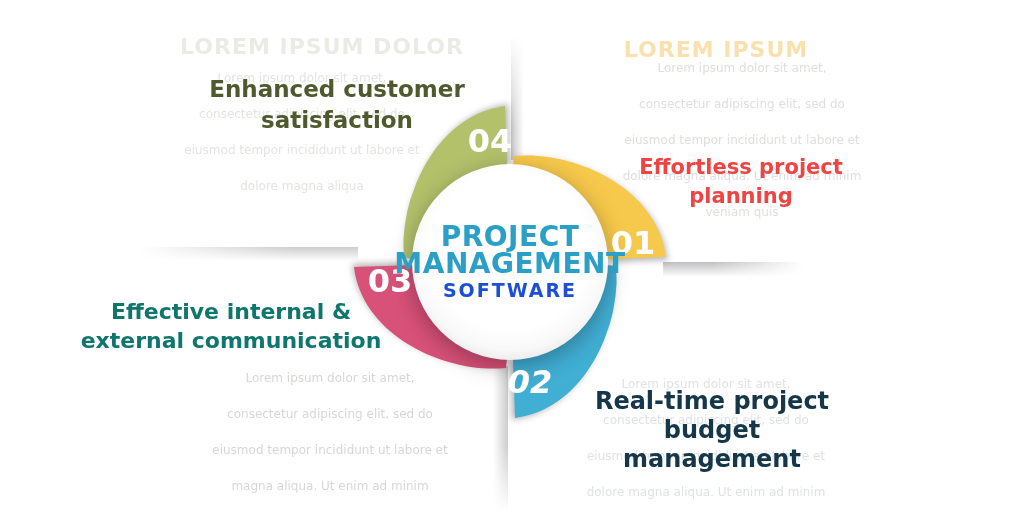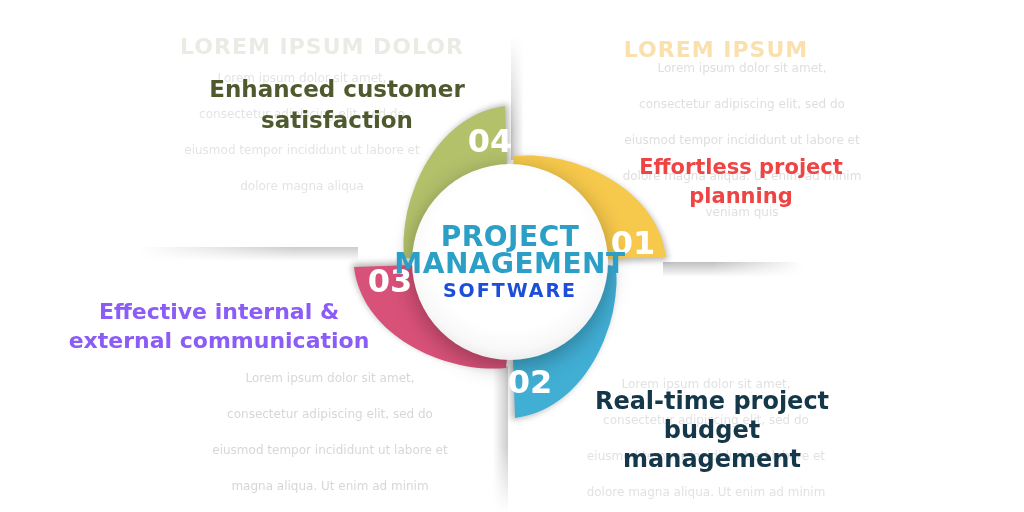--- a/index.html
+++ b/index.html
@@ -104,32 +104,32 @@
     </defs>
 
     <use href="#bladeShape" class="blade" transform="rotate(180 510 262)" style="fill: rgb(216, 81, 120);"></use>
     <use href="#bladeShape" class="blade" transform="rotate(90 510 262)" style="fill: rgb(65, 174, 212);"></use>
     <use href="#bladeShape" class="blade" style="fill: rgb(246, 200, 75);"></use>
     <use href="#bladeShape" class="blade" transform="rotate(-90 510 262)" style="fill: rgb(179, 193, 107);"></use>
     <circle class="hub" cx="510" cy="262" r="98" fill="url(#hubGrad)"></circle>
   </svg>
 
   <div class="abs center-origin seg-num" style="left:633px;top:243px;">01</div>
-  <div class="abs center-origin seg-num" style="left:530px;top:382px;">02</div>
+  <div class="abs center-origin seg-num" style="left:530px;top:382px;font-style:italic;">02</div>
   <div class="abs center-origin seg-num" style="left:390px;top:281px;">03</div>
   <div class="abs center-origin seg-num" style="left:490px;top:141px;">04</div>
 
   <div class="abs center-origin hub-text">
     <div class="hub-l1">PROJECT</div>
     <div class="hub-l2">MANAGEMENT</div>
     <div class="hub-l3">SOFTWARE</div>
   </div>
 
   <div class="abs center-origin seg-label lab-1" style="color: #ef4444;">Effortless project
 planning</div>
   <div class="abs center-origin seg-label lab-2" style="color: rgb(21, 55, 74);">Real-time project budget
 management</div>
-  <div class="abs center-origin seg-label lab-3" style="color: #8b5cf6;">Effective internal &amp;
+  <div class="abs center-origin seg-label lab-3" style="color: #0f766e; margin-left: 12px;">Effective internal &amp;
 external communication</div>
   <div class="abs center-origin seg-label lab-4" style="color: rgb(78, 90, 46);">Enhanced customer
 satisfaction</div>
 
 </div>
 
 </body></html>

